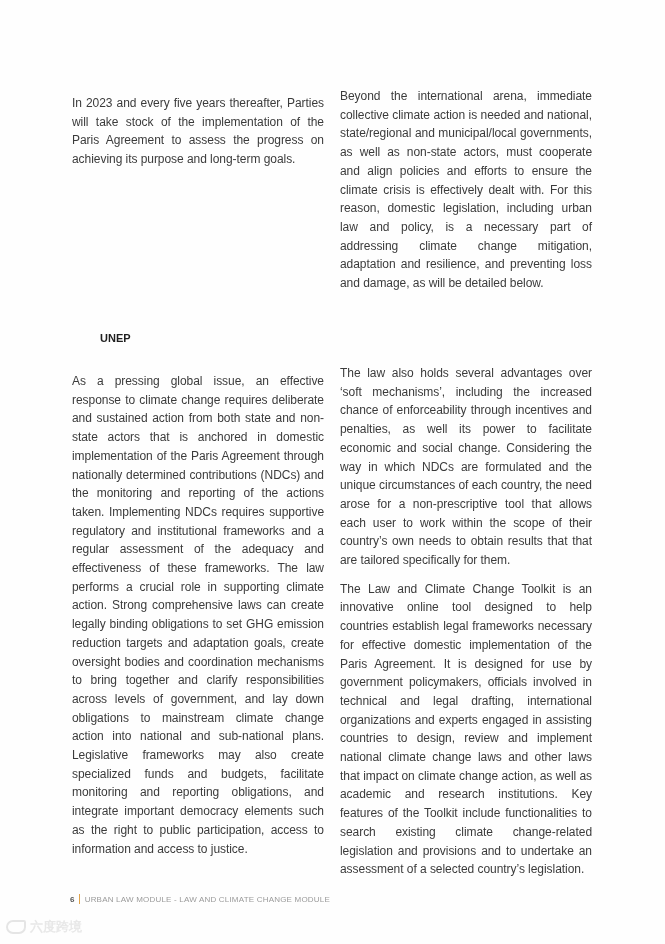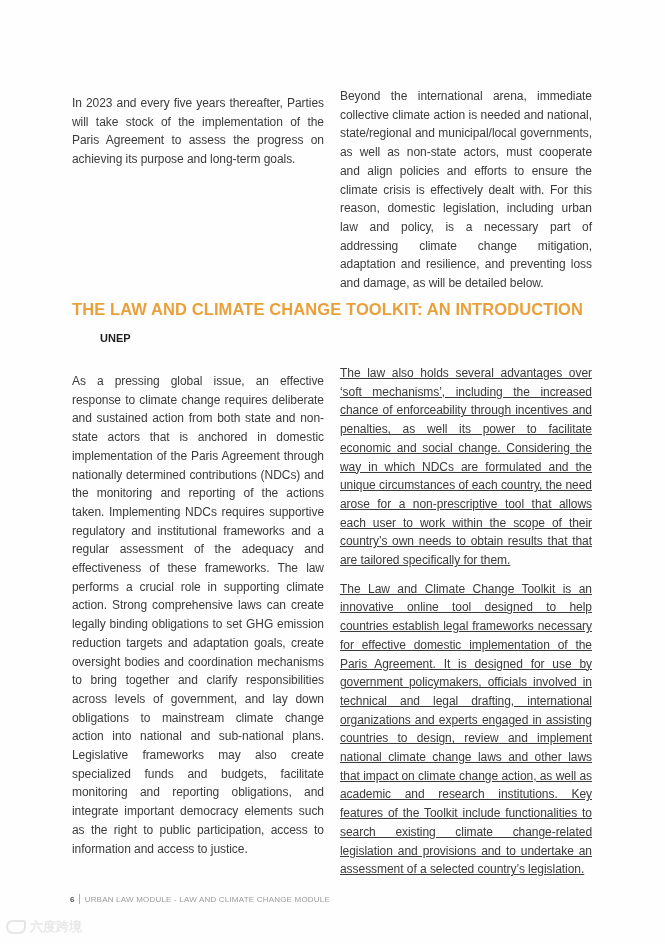--- a/index.html
+++ b/index.html
@@ -29,21 +29,21 @@
     text-align: justify;
     color: #3b3b3b;
     letter-spacing: -0.05px;
   }
   .col p {
     margin: 0 0 10px 0;
   }
   .col-top-left  { left: 72px;  top: 94px; }
   .col-top-right { left: 340px; top: 87px; }
   .col-bot-left  { left: 72px;  top: 372px; }
-  .col-bot-right { left: 340px; top: 364px; text-decoration: underline; }
+  .col-bot-right { left: 340px; top: 364px; }
 
   .section-title {
     position: absolute;
     left: 72px;
     top: 300px;
     margin: 0;
     font-size: 16.5px;
     font-weight: bold;
     color: #eaa03a;
     letter-spacing: 0.1px;
@@ -108,21 +108,20 @@
 <div class="page">
 
   <div class="col col-top-left">
     <p>In 2023 and every five years thereafter, Parties will take stock of the implementation of the Paris Agreement to assess the progress on achieving its purpose and long-term goals.</p>
   </div>
 
   <div class="col col-top-right">
     <p>Beyond the international arena, immediate collective climate action is needed and national, state/regional and municipal/local governments, as well as non-state actors, must cooperate and align policies and efforts to ensure the climate crisis is effectively dealt with. For this reason, domestic legislation, including urban law and policy, is a necessary part of addressing climate change mitigation, adaptation and resilience, and preventing loss and damage, as will be detailed below.</p>
   </div>
 
-  <h2 class="section-title">THE LAW AND CLIMATE CHANGE TOOLKIT: AN INTRODUCTION</h2>
   <div class="section-author">UNEP</div>
 
   <div class="col col-bot-left">
     <p>As a pressing global issue, an effective response to climate change requires deliberate and sustained action from both state and non-state actors that is anchored in domestic implementation of the Paris Agreement through nationally determined contributions (NDCs) and the monitoring and reporting of the actions taken. Implementing NDCs requires supportive regulatory and institutional frameworks and a regular assessment of the adequacy and effectiveness of these frameworks. The law performs a crucial role in supporting climate action. Strong comprehensive laws can create legally binding obligations to set GHG emission reduction targets and adaptation goals, create oversight bodies and coordination mechanisms to bring together and clarify responsibilities across levels of government, and lay down obligations to mainstream climate change action into national and sub-national plans. Legislative frameworks may also create specialized funds and budgets, facilitate monitoring and reporting obligations, and integrate important democracy elements such as the right to public participation, access to information and access to justice.</p>
   </div>
 
   <div class="col col-bot-right">
     <p>The law also holds several advantages over ‘soft mechanisms’, including the increased chance of enforceability through incentives and penalties, as well its power to facilitate economic and social change. Considering the way in which NDCs are formulated and the unique circumstances of each country, the need arose for a non-prescriptive tool that allows each user to work within the scope of their country’s own needs to obtain results that that are tailored specifically for them.</p>
     <p>The Law and Climate Change Toolkit is an innovative online tool designed to help countries establish legal frameworks necessary for effective domestic implementation of the Paris Agreement. It is designed for use by government policymakers, officials involved in technical and legal drafting, international organizations and experts engaged in assisting countries to design, review and implement national climate change laws and other laws that impact on climate change action, as well as academic and research institutions. Key features of the Toolkit include functionalities to search existing climate change-related legislation and provisions and to undertake an assessment of a selected country’s legislation.</p>
   </div>

